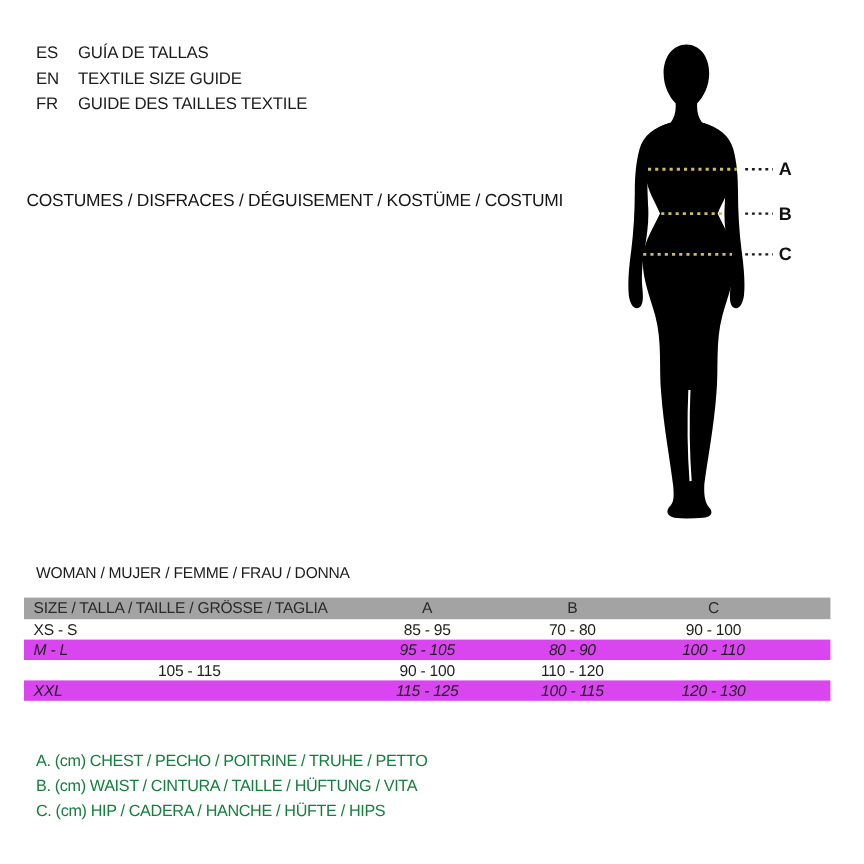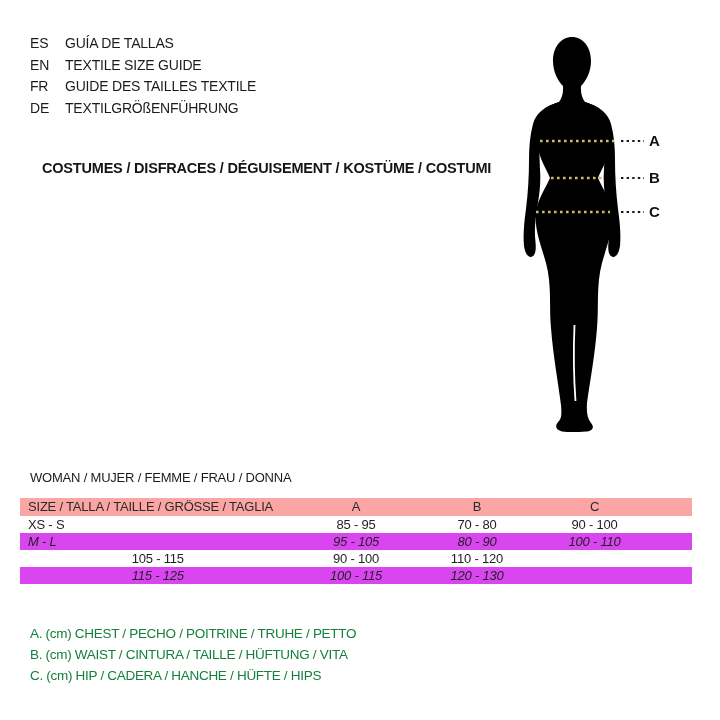--- a/index.html
+++ b/index.html
@@ -6,33 +6,33 @@
   .page{
     position:relative;width:720px;height:720px;background:#ffffff;
     font-family:"Liberation Sans",sans-serif;color:#1f1f1f;overflow:hidden;
   }
   
   .lang-list{position:absolute;left:30px;top:33px;}
   .lang-row{display:flex;height:21.5px;line-height:21.5px;font-size:14px;letter-spacing:-0.2px;color:#1c1c1c;}
   .lang-code{width:35px;flex:0 0 35px;}
   
   .category-title{
-    position:absolute;left:42px;top:160px;font-size:14.5px;font-weight:700;
+    position:absolute;left:22px;top:160px;font-size:14.5px;font-weight:400;
     letter-spacing:-0.2px;color:#151515;white-space:nowrap;
   }
   
   .figure-wrap{position:absolute;left:490px;top:33px;width:170px;height:405px;}
   .figure-wrap svg{display:block;}
   .figure-wrap text{font-family:"Liberation Sans",sans-serif;font-weight:700;font-size:15px;fill:#111;}
   
   .section-title{position:absolute;left:30px;top:470px;font-size:13px;letter-spacing:-0.2px;color:#1c1c1c;white-space:nowrap;}
   
   .size-table{position:absolute;left:20px;top:498px;width:672px;font-size:13px;}
   .t-row{display:grid;grid-template-columns:41% 18% 18% 17% 6%;align-items:center;}
-  .t-head{background:#fca5a5;height:18px;line-height:18px;color:#2a2a2a;}
+  .t-head{background:#a3a3a3;height:18px;line-height:18px;color:#2a2a2a;}
   .t-body-row{height:17px;line-height:17px;}
   .t-body-row.alt{background:#d946ef;font-style:italic;}
   .cell-label{padding-left:8px;text-align:left;letter-spacing:-0.2px;white-space:nowrap;}
   .cell-val{text-align:center;letter-spacing:-0.2px;}
   
   .legend{position:absolute;left:30px;top:624px;}
   .legend-row{height:20.8px;line-height:20.8px;font-size:13.5px;letter-spacing:-0.3px;color:#15803d;white-space:nowrap;}
 </style>
 </head>
 <body>
@@ -44,24 +44,20 @@
       <span class="lang-code">ES</span>
       <span class="lang-label">GUÍA DE TALLAS</span>
     </div>
     <div class="lang-row">
       <span class="lang-code">EN</span>
       <span class="lang-label">TEXTILE SIZE GUIDE</span>
     </div>
     <div class="lang-row">
       <span class="lang-code">FR</span>
       <span class="lang-label">GUIDE DES TAILLES TEXTILE</span>
-    </div>
-    <div class="lang-row">
-      <span class="lang-code">DE</span>
-      <span class="lang-label">TEXTILGRÖßENFÜHRUNG</span>
     </div>
   </div>
 
   <div class="category-title">COSTUMES / DISFRACES / DÉGUISEMENT / KOSTÜME / COSTUMI</div>
 
   <div class="figure-wrap">
     <svg width="170" height="405" viewBox="0 0 170 405">
 
       <path fill="#000000" d="
         M 82 4
@@ -157,20 +153,21 @@
       <div class="cell-val">100 - 110</div>
       <div></div>
     </div>
     <div class="t-row t-body-row">
       <div class="cell-val">105 - 115</div>
       <div class="cell-val">90 - 100</div>
       <div class="cell-val">110 - 120</div>
       <div></div>
     </div>
     <div class="t-row t-body-row alt">
+      <div class="cell-label">XXL</div>
       <div class="cell-val">115 - 125</div>
       <div class="cell-val">100 - 115</div>
       <div class="cell-val">120 - 130</div>
       <div></div>
     </div>
   </div>
 
   <div class="legend">
     <div class="legend-row">A. (cm) CHEST / PECHO / POITRINE / TRUHE / PETTO</div>
     <div class="legend-row">B. (cm) WAIST / CINTURA / TAILLE / HÜFTUNG / VITA</div>

